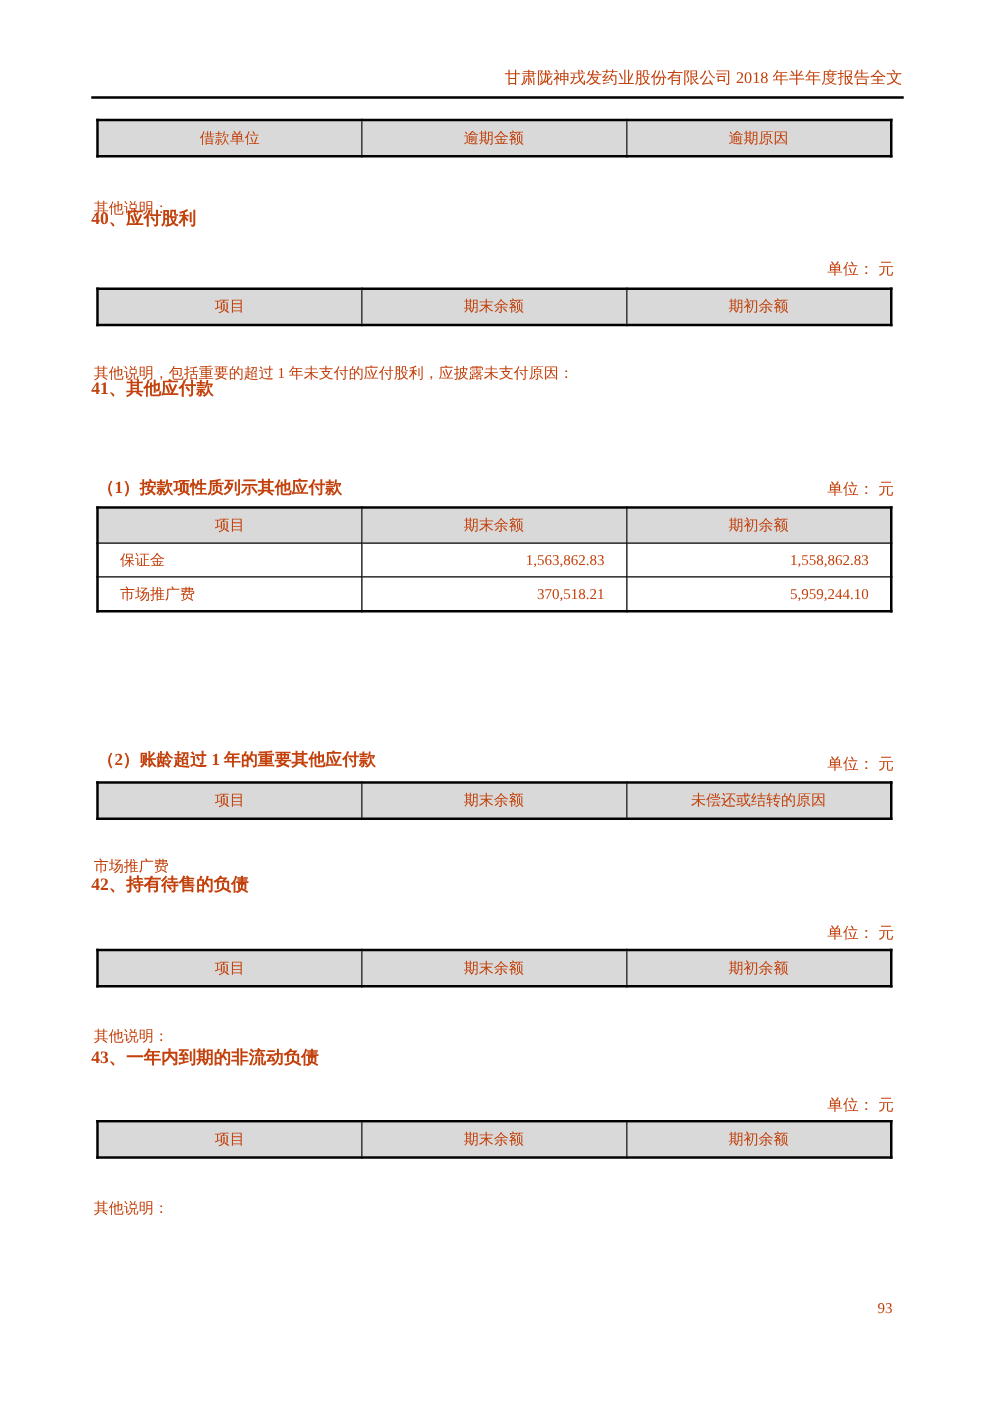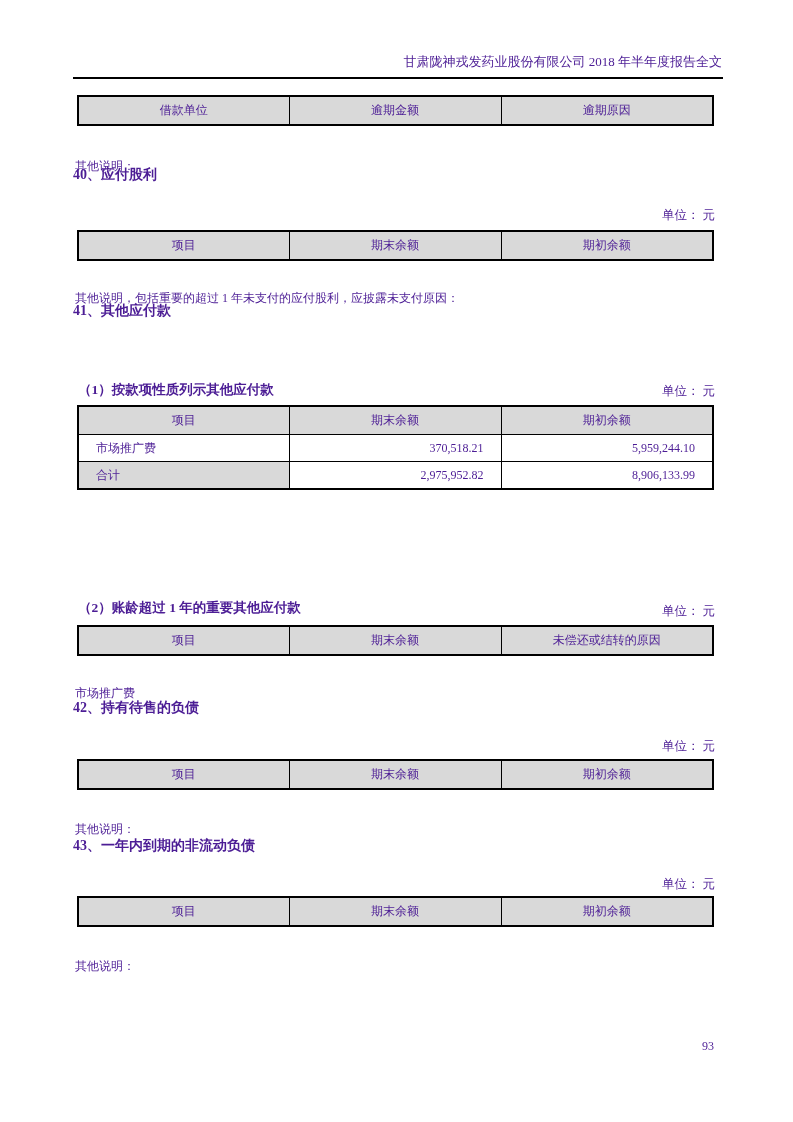--- a/index.html
+++ b/index.html
@@ -5,21 +5,21 @@
   html, body {
     margin: 0;
     padding: 0;
     background: #ffffff;
   }
   .page {
     position: relative;
     width: 793px;
     height: 1122px;
     background: #ffffff;
-    color: #4c1d95;
+    color: #c2410c;
     font-family: "Liberation Serif", "DejaVu Serif", serif;
     overflow: hidden;
   }
   .abs { position: absolute; }
 
   .doc-header {
     top: 53px;
     left: 73px;
     right: 71px;
     text-align: right;
@@ -147,29 +147,29 @@
       </colgroup>
     <thead>
       <tr>
         <th>项目</th>
         <th>期末余额</th>
         <th>期初余额</th>
       </tr>
     </thead>
     <tbody>
       <tr>
+        <td class="cell-item">保证金</td>
+        <td class="cell-num">1,563,862.83</td>
+        <td class="cell-num">1,558,862.83</td>
+      </tr>
+      <tr>
         <td class="cell-item">市场推广费</td>
         <td class="cell-num">370,518.21</td>
         <td class="cell-num">5,959,244.10</td>
       </tr>
-      <tr>
-        <td class="cell-item total-label">合计</td>
-        <td class="cell-num">2,975,952.82</td>
-        <td class="cell-num">8,906,133.99</td>
-      </tr>
     </tbody>
   </table>
 
   <div class="abs sub-title" style="top:562px">（2）账龄超过 1 年的重要其他应付款</div>
   <div class="abs unit-label" style="top:603px">单位： 元</div>
   <table class="rtable" style="top:625px">
     <colgroup>
         <col style="width:211px">
         <col style="width:212px">
         <col style="width:212px">

